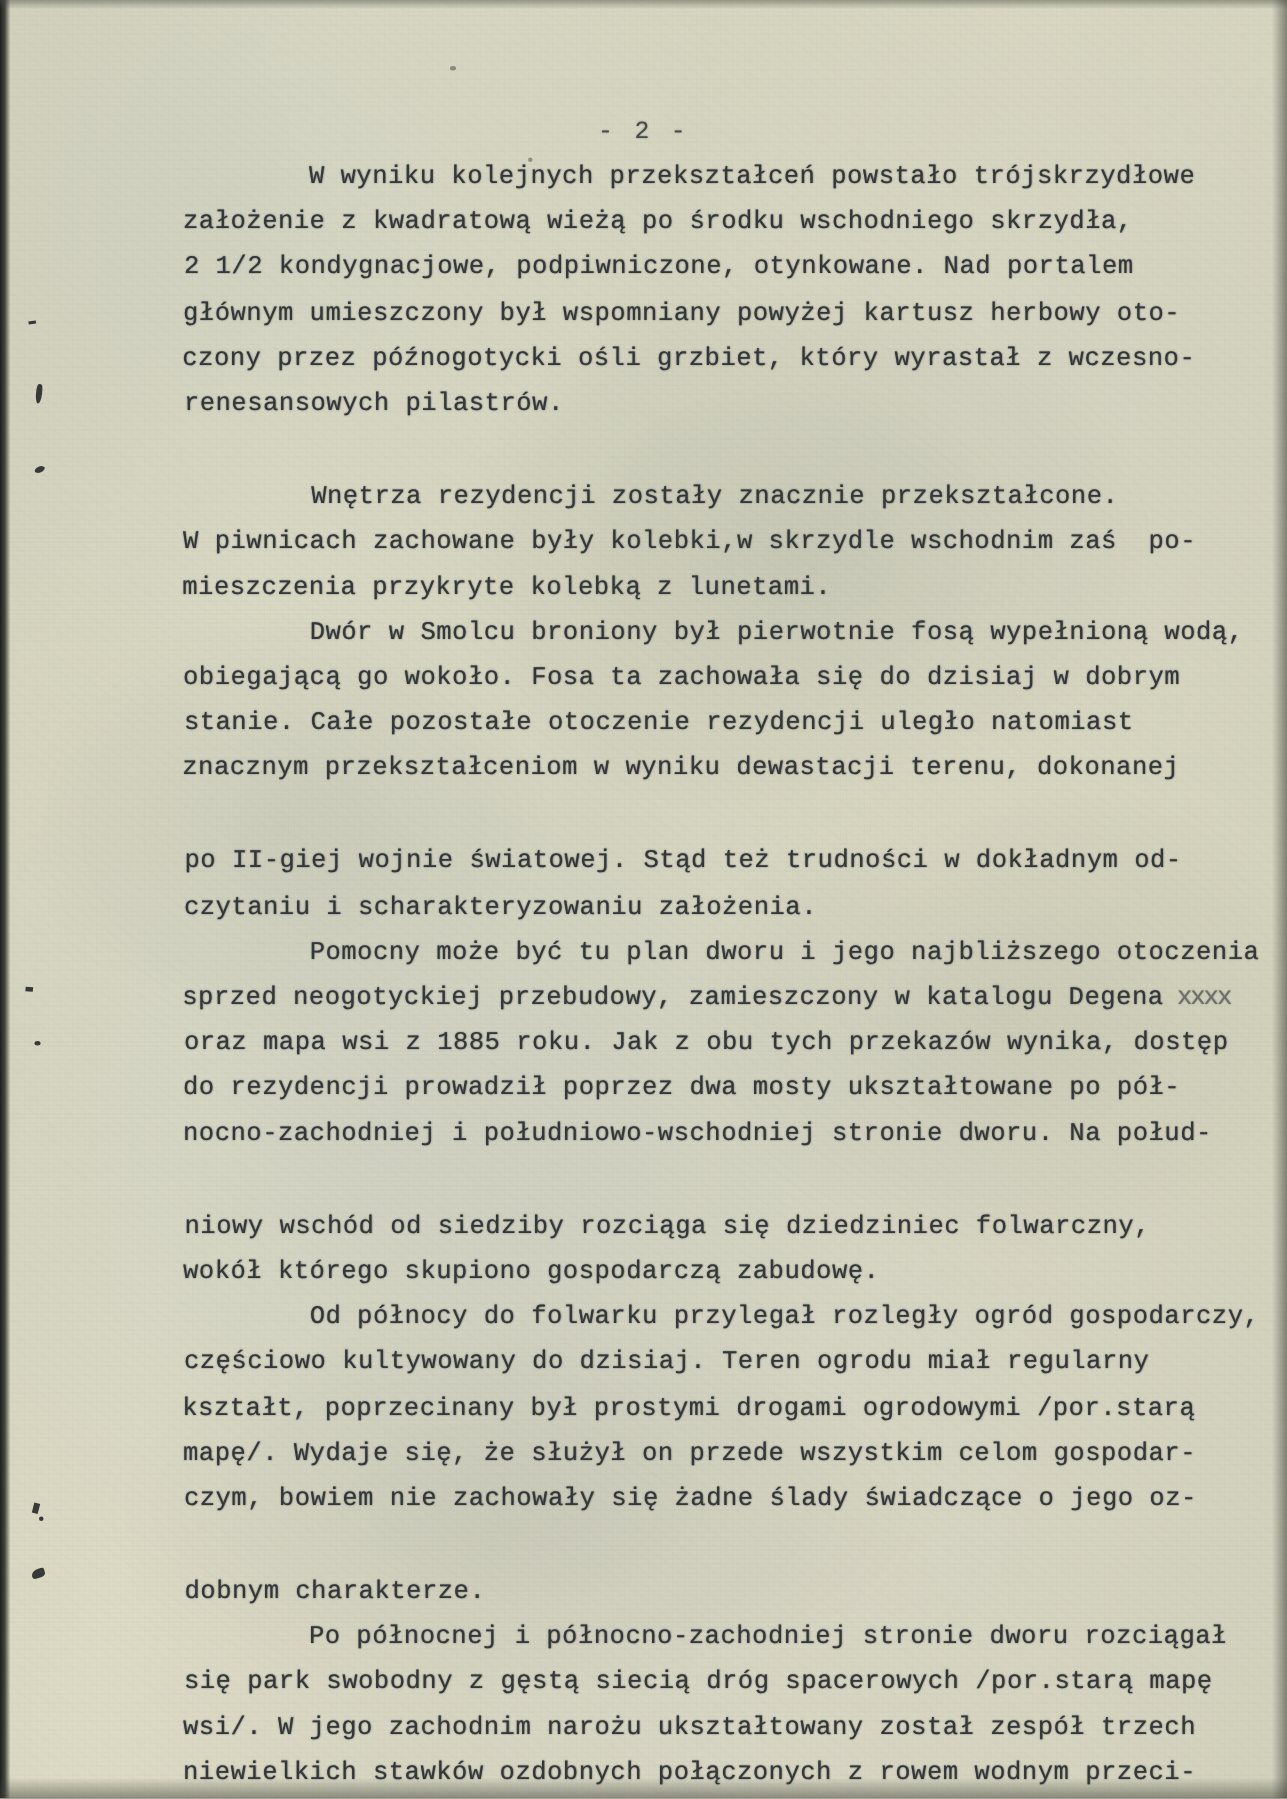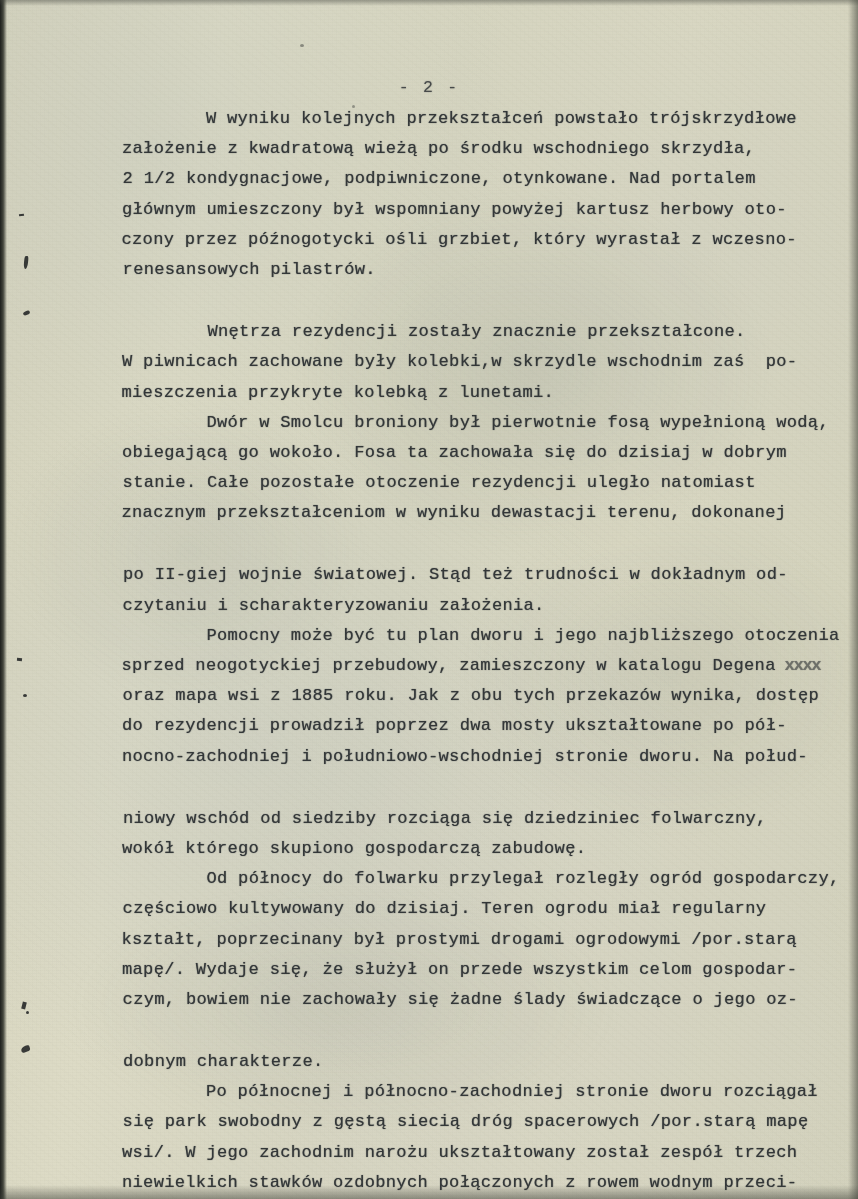--- a/index.html
+++ b/index.html
@@ -123,21 +123,21 @@
     height: 30.2px;
   }
   
   .ln:nth-child(3n)   { margin-left: 0.6px; }
   .ln:nth-child(4n+1) { margin-left: -0.5px; }
   .ln:nth-child(7n)   { margin-left: 1.0px; margin-top: 32px; }
 
   .strikeblock {
     opacity: .62;
     letter-spacing: -1.3px;
-    font-weight: bold;
+    font-weight: normal;
   }
 
   
   .speck {
     position: absolute;
     background: #15171a;
     opacity: .82;
     pointer-events: none;
   }
   .s1 { left: 19px; top: 214px; width: 5px;  height: 2px;  transform: rotate(-8deg); }

